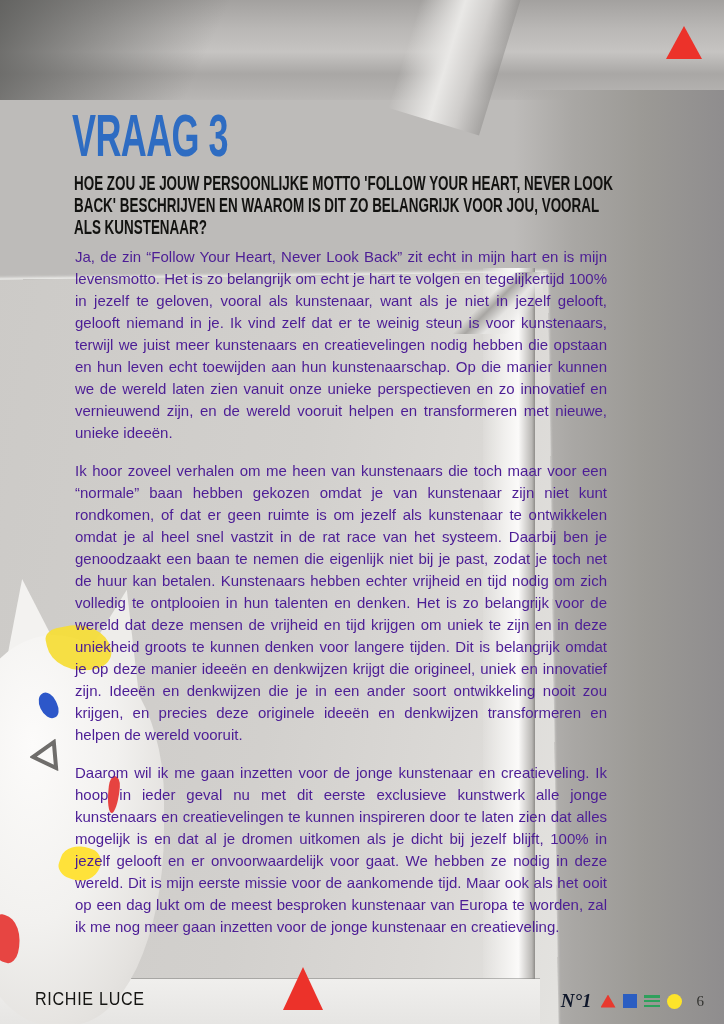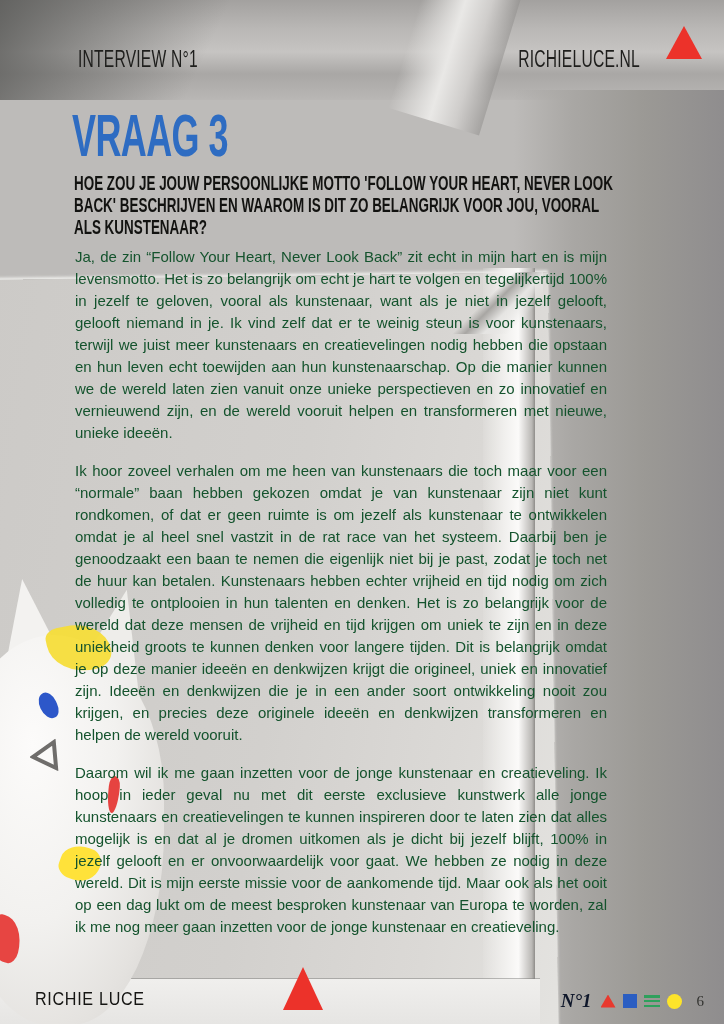--- a/index.html
+++ b/index.html
@@ -100,21 +100,21 @@
     font-size:60px; font-weight:800; line-height:1; letter-spacing:-1px;
     white-space:nowrap; transform:scaleX(0.60); transform-origin:0 0;
   }
   .question {
     position:absolute; left:74px; top:172px; width:845px;
     font-size:21px; font-weight:800; line-height:22px; color:#121210;
     transform:scaleX(0.64); transform-origin:0 0;
   }
   .body-copy {
     position:absolute; left:75px; top:246px; width:532px;
-    font-size:15px; line-height:22px; color:#14532d; text-align:justify;
+    font-size:15px; line-height:22px; color:#4c1d95; text-align:justify;
   }
   .body-copy p { margin:0 0 16px 0; }
   
   .footer-left {
     position:absolute; left:35px; top:988px;
     font-size:19px; color:#151513; letter-spacing:.8px; white-space:nowrap;
     transform:scaleX(0.85); transform-origin:0 0;
   }
   .footer-right {
     position:absolute; right:20px; top:990px;
@@ -154,24 +154,20 @@
   <svg class="paint" style="left:28px; top:742px; transform:rotate(-95deg);" width="32" height="28" viewBox="0 0 32 28">
     <polygon points="16,3 29,25 3,25" fill="none" stroke="#6f6d6b" stroke-width="4"></polygon>
   </svg>
   <div class="paint paint-red-drip"></div>
   <div class="paint paint-yellow-star"></div>
   <div class="paint paint-red-edge"></div>
 
   <div class="tri tri-top-right" style="background: rgb(236, 50, 42);"></div>
   <div class="tri tri-bottom" style="background: rgb(236, 50, 42);"></div>
 
-  <div class="header-row">
-    <span class="header-text left">INTERVIEW N°1</span>
-    <span class="header-text right">RICHIELUCE.NL</span>
-  </div>
 
   <div class="big-title" style="color: rgb(46, 108, 194);">VRAAG 3</div>
   <div class="question">HOE ZOU JE JOUW PERSOONLIJKE MOTTO 'FOLLOW YOUR HEART, NEVER LOOK BACK' BESCHRIJVEN EN WAAROM IS DIT ZO BELANGRIJK VOOR JOU, VOORAL ALS KUNSTENAAR?</div>
 
   <div class="body-copy">
     <p>Ja, de zin “Follow Your Heart, Never Look Back” zit echt in mijn hart en is mijn levensmotto. Het is zo belangrijk om echt je hart te volgen en tegelijkertijd 100% in jezelf te geloven, vooral als kunstenaar, want als je niet in jezelf gelooft, gelooft niemand in je. Ik vind zelf dat er te weinig steun is voor kunstenaars, terwijl we juist meer kunstenaars en creatievelingen nodig hebben die opstaan en hun leven echt toewijden aan hun kunstenaarschap. Op die manier kunnen we de wereld laten zien vanuit onze unieke perspectieven en zo innovatief en vernieuwend zijn, en de wereld vooruit helpen en transformeren met nieuwe, unieke ideeën.</p>
     <p>Ik hoor zoveel verhalen om me heen van kunstenaars die toch maar voor een “normale” baan hebben gekozen omdat je van kunstenaar zijn niet kunt rondkomen, of dat er geen ruimte is om jezelf als kunstenaar te ontwikkelen omdat je al heel snel vastzit in de rat race van het systeem. Daarbij ben je genoodzaakt een baan te nemen die eigenlijk niet bij je past, zodat je toch net de huur kan betalen. Kunstenaars hebben echter vrijheid en tijd nodig om zich volledig te ontplooien in hun talenten en denken. Het is zo belangrijk voor de wereld dat deze mensen de vrijheid en tijd krijgen om uniek te zijn en in deze uniekheid groots te kunnen denken voor langere tijden. Dit is belangrijk omdat je op deze manier ideeën en denkwijzen krijgt die origineel, uniek en innovatief zijn. Ideeën en denkwijzen die je in een ander soort ontwikkeling nooit zou krijgen, en precies deze originele ideeën en denkwijzen transformeren en helpen de wereld vooruit.</p>
     <p>Daarom wil ik me gaan inzetten voor de jonge kunstenaar en creatieveling. Ik hoop in ieder geval nu met dit eerste exclusieve kunstwerk alle jonge kunstenaars en creatievelingen te kunnen inspireren door te laten zien dat alles mogelijk is en dat al je dromen uitkomen als je dicht bij jezelf blijft, 100% in jezelf gelooft en er onvoorwaardelijk voor gaat. We hebben ze nodig in deze wereld. Dit is mijn eerste missie voor de aankomende tijd. Maar ook als het ooit op een dag lukt om de meest besproken kunstenaar van Europa te worden, zal ik me nog meer gaan inzetten voor de jonge kunstenaar en creatieveling.</p>
   </div>
 

